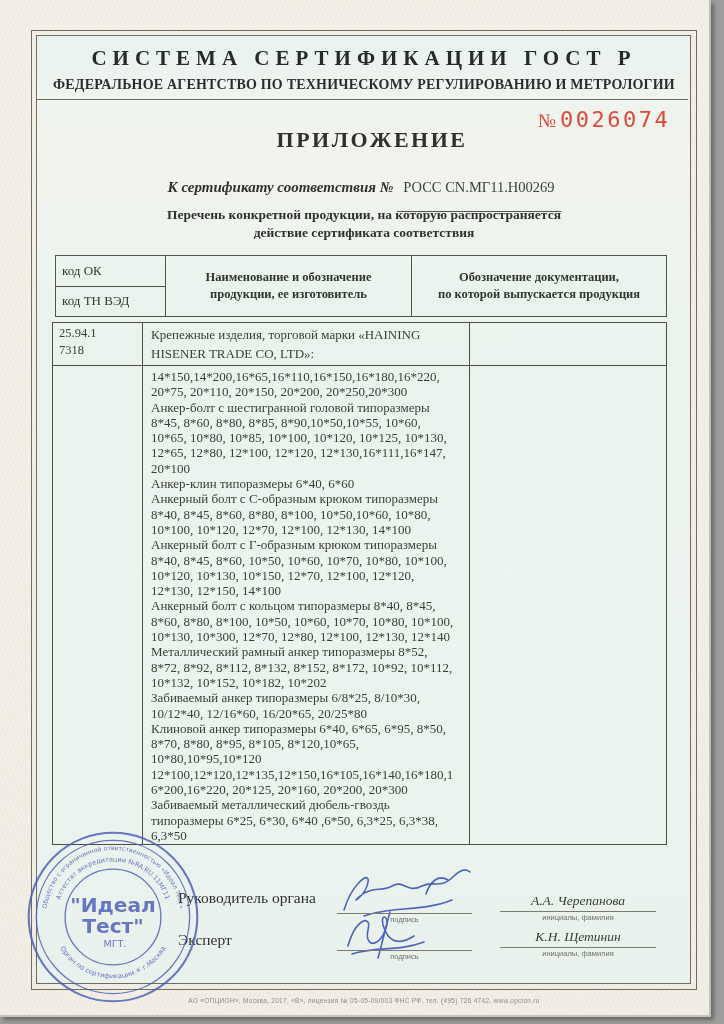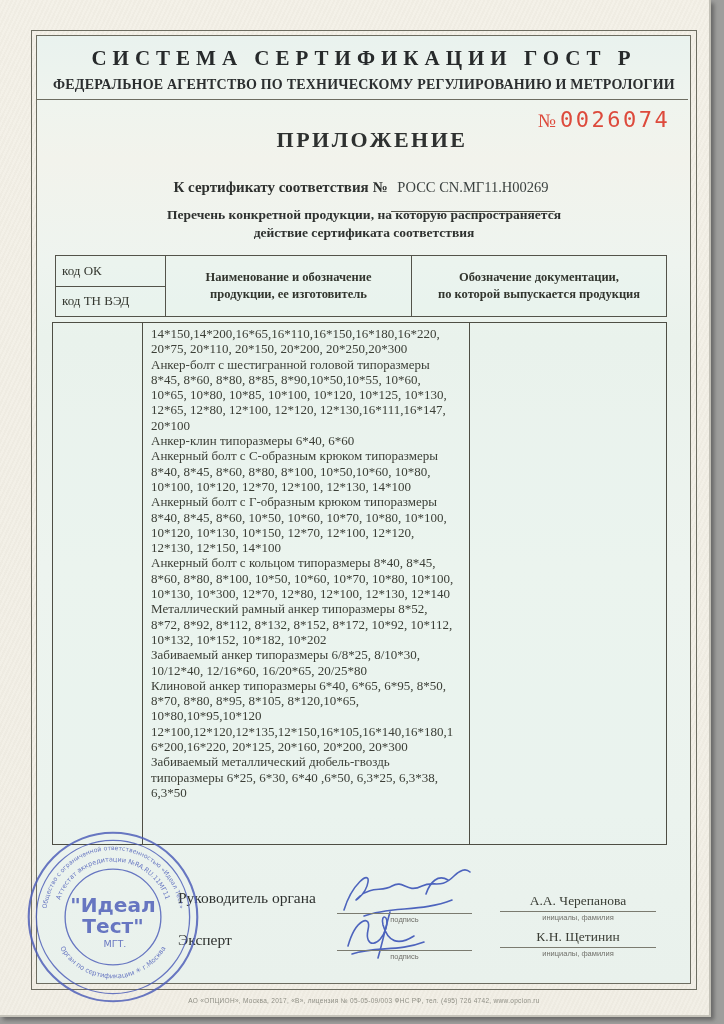--- a/index.html
+++ b/index.html
@@ -30,21 +30,21 @@
   .abs{position:absolute;}
   .ctr{left:31px;width:666px;text-align:center;}
   .system-title{top:46px;font-weight:bold;font-size:21px;letter-spacing:6px;color:#272a2b;}
   .agency-title{top:77px;font-weight:bold;font-size:14px;letter-spacing:.2px;color:#2b2e2f;}
   .hdr-divider{top:99px;left:37px;width:651px;border-top:1.2px solid #6d6d61;height:0;}
   .blank-no{top:107px;left:518px;width:172px;text-align:center;color:#dd4a3c;white-space:nowrap;}
   .blank-no .nsign{font-size:19px;font-family:"Liberation Serif",serif;}
   .blank-no .digits{font-size:22px;font-family:"DejaVu Sans Mono",monospace;letter-spacing:2.5px;}
   .appendix-title{top:127px;font-weight:bold;font-size:22px;letter-spacing:2.5px;color:#2e3130;margin-left:8px;}
   .cert-line{top:179px;font-size:15px;color:#2e312f;}
-  .cert-line .lbl{font-weight:bold;}
+  .cert-line .lbl{font-weight:bold;font-style:italic;}
   .cert-line .val{font-weight:normal;font-size:14.5px;border-bottom:1px solid #56564c;padding:0 6px 16px 6px;color:#3c4240;}
   .subtitle{top:206px;font-weight:bold;font-size:13.5px;line-height:18px;color:#2e312f;white-space:pre-line;}
 
   
   .htable{left:55px;top:255px;width:612px;height:62px;border:1.2px solid #53534a;display:flex;box-sizing:border-box;background:rgba(231,243,238,.45);}
   .htable .c1{width:110px;border-right:1px solid #53534a;display:flex;flex-direction:column;box-sizing:border-box;}
   .htable .c1 .half{flex:1;display:flex;align-items:center;padding-left:6px;font-size:13px;color:#34372f;box-sizing:border-box;}
   .htable .c1 .half.top{border-bottom:1px solid #53534a;}
   .htable .c2{width:246px;border-right:1px solid #53534a;box-sizing:border-box;}
   .htable .c3{flex:1;}
@@ -67,21 +67,21 @@
   .sig-line{height:0;border-top:1px solid #7b7b70;}
   .line-s1{left:337px;top:913px;width:135px;}
   .line-s2{left:337px;top:950px;width:135px;}
   .line-n1{left:500px;top:911px;width:156px;}
   .line-n2{left:500px;top:947px;width:156px;}
   .tiny-cap{font-size:7.5px;color:#70706a;text-align:center;font-family:"Liberation Sans",sans-serif;}
   .cap-s1{left:337px;top:915px;width:135px;}
   .cap-s2{left:337px;top:952px;width:135px;}
   .cap-n1{left:500px;top:913px;width:156px;}
   .cap-n2{left:500px;top:949px;width:156px;}
-  .sig-name{font-size:13.5px;color:#3a3d35;text-align:center;}
+  .sig-name{font-size:13.5px;color:#3a3d35;text-align:center;font-style:italic;}
   .name-1{left:500px;top:893px;width:156px;}
   .name-2{left:500px;top:929px;width:156px;}
   .sig-svg{position:absolute;}
   .sig1{left:330px;top:866px;}
   .sig2{left:332px;top:906px;}
 
   .stamp{left:22px;top:826px;width:182px;height:182px;opacity:.82;}
 
   .imprint{top:997px;left:31px;width:666px;text-align:center;font-size:6.5px;letter-spacing:.3px;color:#8e8e84;font-family:"Liberation Sans",sans-serif;}
 </style>
@@ -117,20 +117,27 @@
     <div class="c2 hc">Наименование и обозначение
 продукции, ее изготовитель</div>
     <div class="c3 hc">Обозначение документации,
 по которой выпускается продукция</div>
   </div>
 
   <div class="abs ctr subtitle">Перечень конкретной продукции,  на которую распространяется
 действие сертификата соответствия</div>
 
   <div class="abs dtable">
+    <div class="drow r1">
+      <div class="dc1">25.94.1
+7318</div>
+      <div class="dc2">Крепежные изделия, торговой марки «HAINING
+HISENER TRADE CO, LTD»:</div>
+      <div class="dc3"></div>
+    </div>
     <div class="drow r2">
       <div class="dc1"></div>
       <div class="dc2">14*150,14*200,16*65,16*110,16*150,16*180,16*220,
 20*75, 20*110, 20*150, 20*200, 20*250,20*300
 Анкер-болт с шестигранной головой типоразмеры
 8*45, 8*60, 8*80, 8*85, 8*90,10*50,10*55, 10*60,
 10*65, 10*80, 10*85, 10*100, 10*120, 10*125, 10*130,
 12*65, 12*80, 12*100, 12*120, 12*130,16*111,16*147,
 20*100
 Анкер-клин типоразмеры 6*40, 6*60

